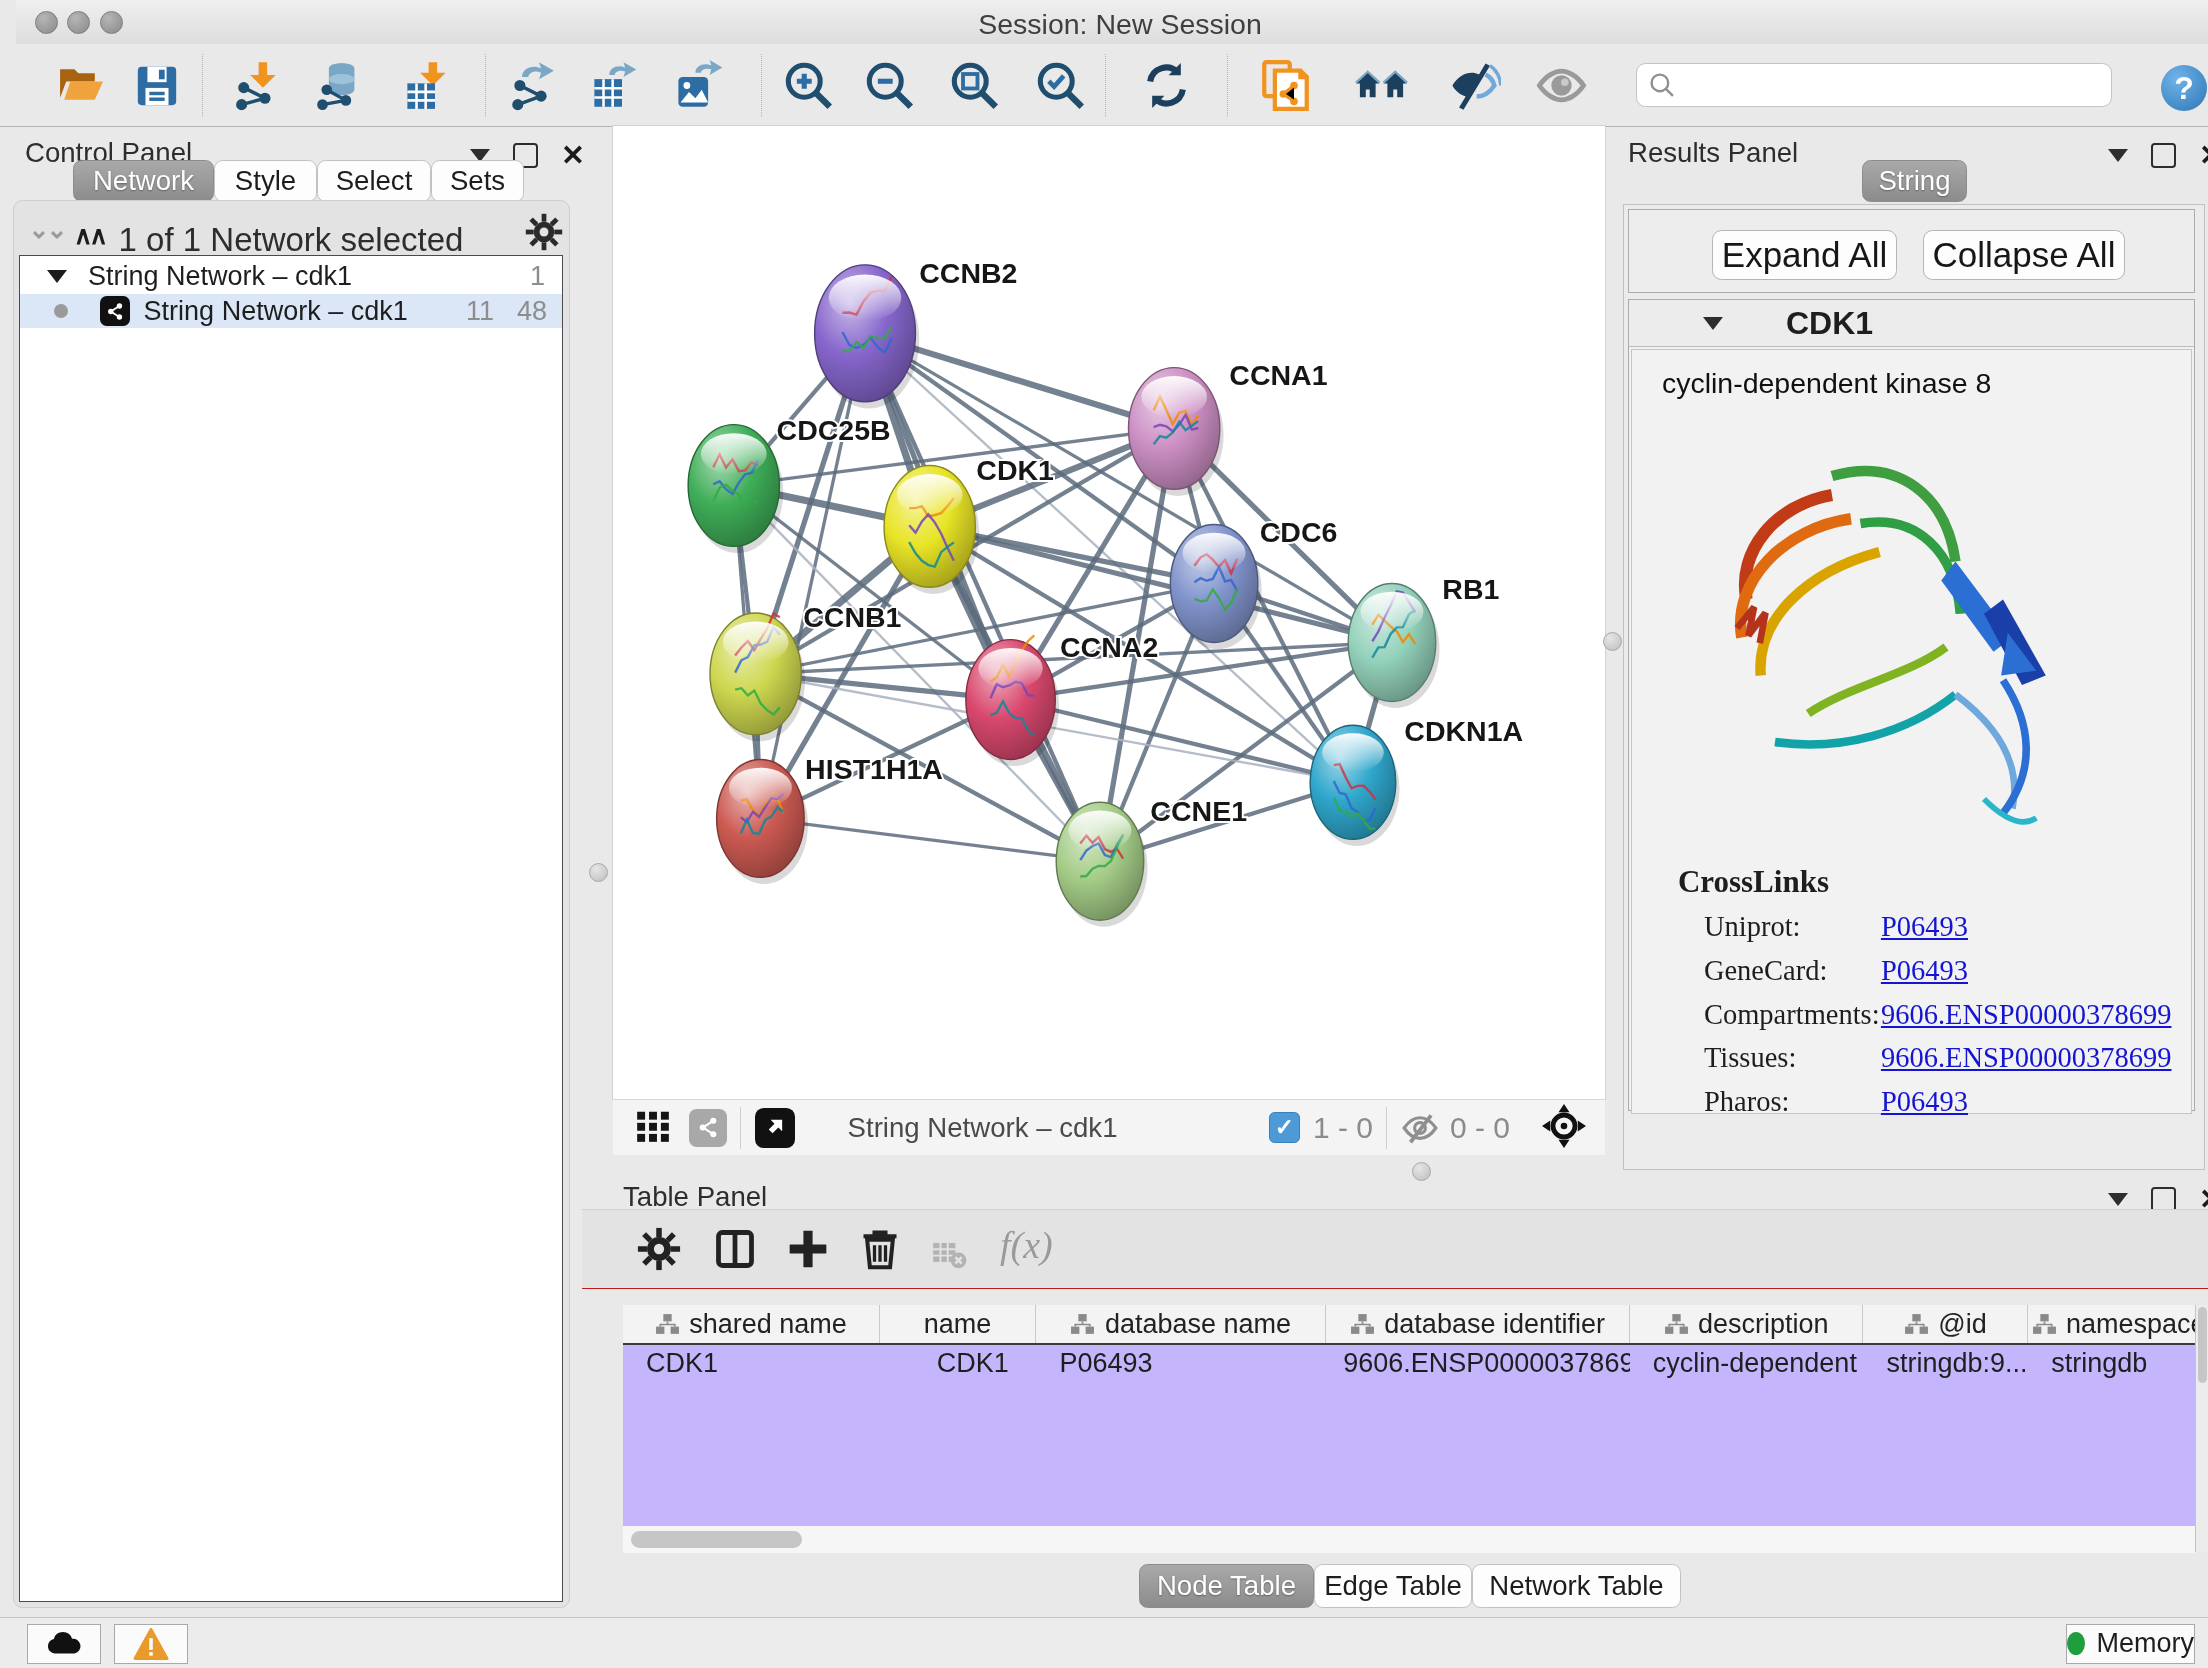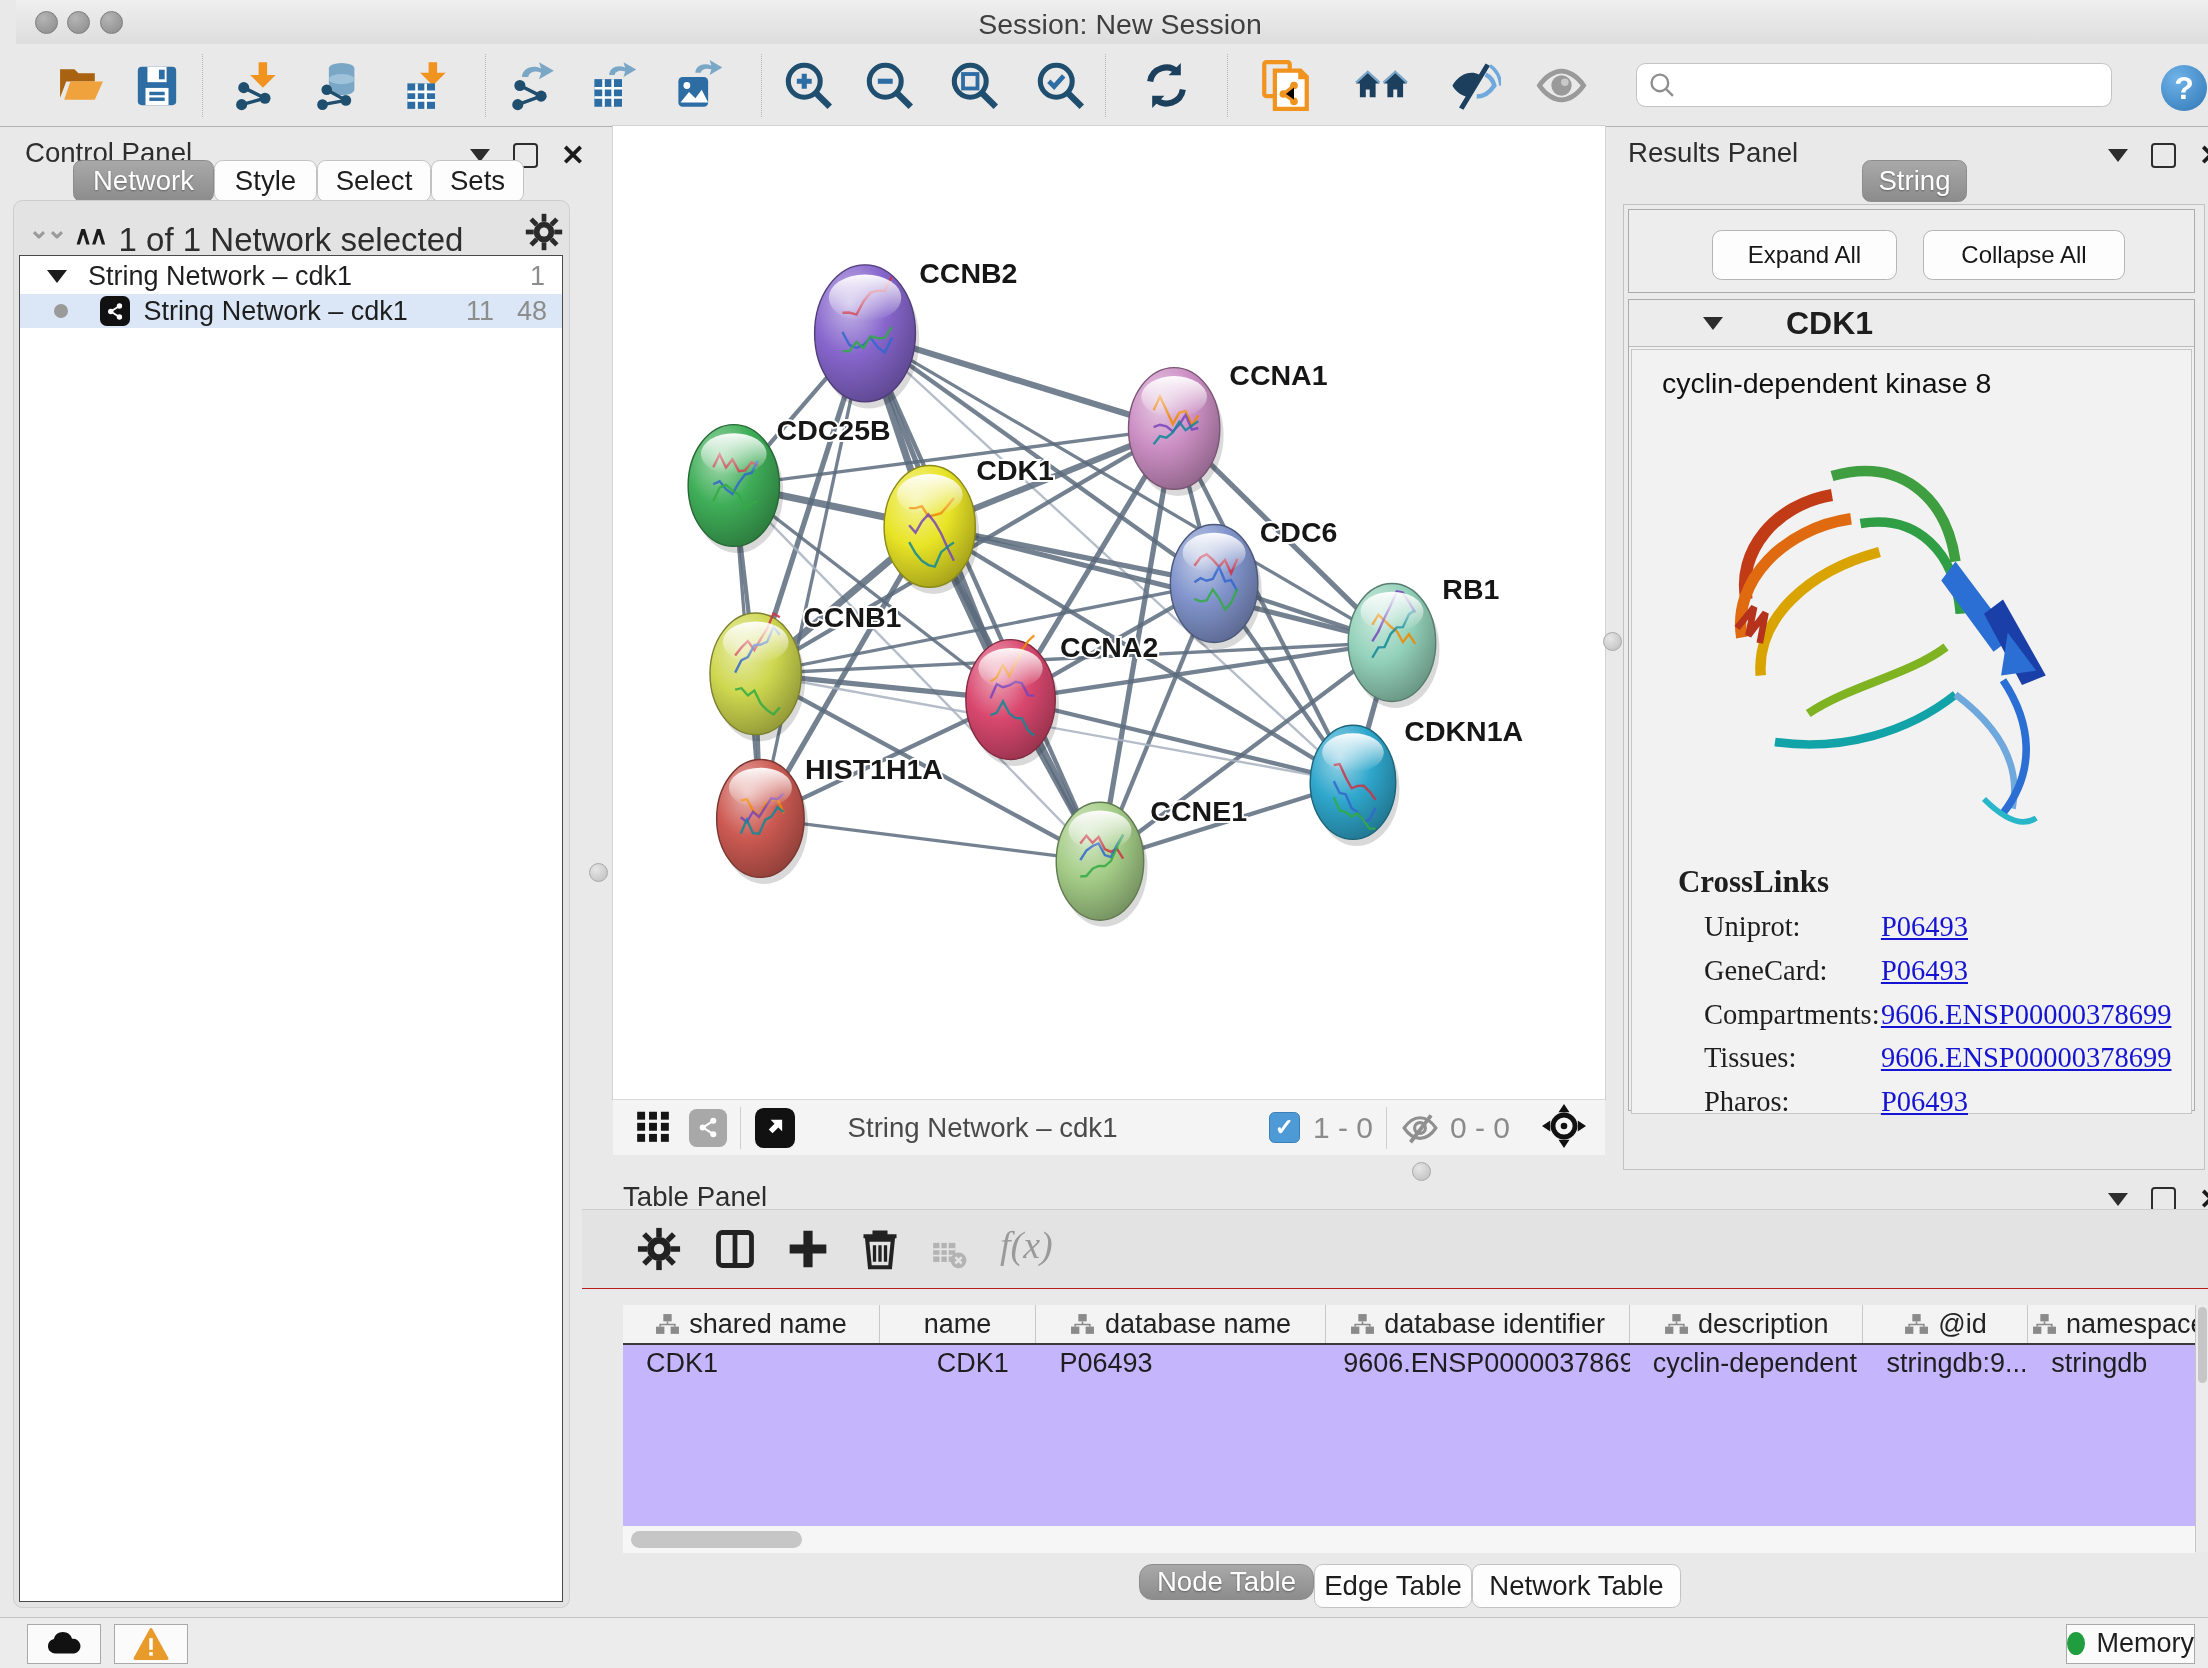--- a/index.html
+++ b/index.html
@@ -48,21 +48,21 @@
   .netbar{left:613px;top:1099px;width:992px;height:55px;background:#f4f4f4;border-top:1px solid #d8d8d8;
     display:flex;align-items:center;}
   .nb-sep{width:0;height:42px;border-left:1px solid #cfcfcf;margin:0 13.3px;}
   .checkbox{width:28.5px;height:28.5px;background:#4d9ad6;border:1px solid #3a7fb8;border-radius:5.7px;color:#fff;
     font-size:23px;font-weight:bold;display:flex;align-items:center;justify-content:center;}
   .nb-gray{color:#8b8b8b;font-size:30px;}
   .handle-dot{position:absolute;width:17px;height:17px;border-radius:50%;
     background:radial-gradient(circle at 35% 30%,#e6e6e6,#bdbdbd);border:1px solid #a9a9a9;}
   
   .rp-btn{height:48px;background:#fdfdfd;border:1px solid #b5b5b5;border-radius:9.5px;
-    display:flex;align-items:center;justify-content:center;font-size:24px;color:#171717;}
+    display:flex;align-items:center;justify-content:center;font-size:35px;color:#171717;}
   .rp-outerbox{left:1623px;top:204px;width:580px;height:964px;background:#ebebeb;border:1px solid #c2c2c2;}
   .rp-btnbox{left:1628px;top:209px;width:567px;height:84px;background:#ededed;border:1.9px solid #ababab;box-sizing:border-box;}
   .rp-content{left:1628px;top:299px;width:567px;height:812px;background:#f0f0f0;border:1.9px solid #ababab;box-sizing:border-box;}
   .serif{font-family:"Liberation Serif",serif;}
   .xlink{color:#1414d2;text-decoration:underline;}
   .xl-row{position:absolute;font-size:28.5px;}
   
   .tp-toolstrip{left:582px;top:1209px;width:1626px;height:78px;background:#e3e3e3;
     border-top:1px solid #cfcfcf;border-bottom:1px solid #b91c1c;}
   .tbl{left:623px;top:1305px;width:1586px;height:247px;background:#c4b5fd;overflow:hidden;}
@@ -759,21 +759,21 @@
       <div class="td" style="width:181px;">stringdb</div>
     </div>
   </div>
   <div class="hscroll">
       <div class="hthumb"></div>
     </div>
   <div class="vscroll">
       <div class="vthumb"></div>
     </div>
 
-  <div class="abs tab sel" style="left:1139px;top:1564px;width:175px;height:36px;border-radius:13px;">
+  <div class="abs tab sel" style="left:1139px;top:1564px;width:175px;height:44px;">
       <span>Node Table</span>
     </div>
   <div class="abs tab" style="left:1314px;top:1564px;width:158px;height:44px;">
       <span>Edge Table</span>
     </div>
   <div class="abs tab" style="left:1472px;top:1564px;width:209px;height:44px;">
       <span>Network Table</span>
     </div>
 
   <div class="abs statusbar">

